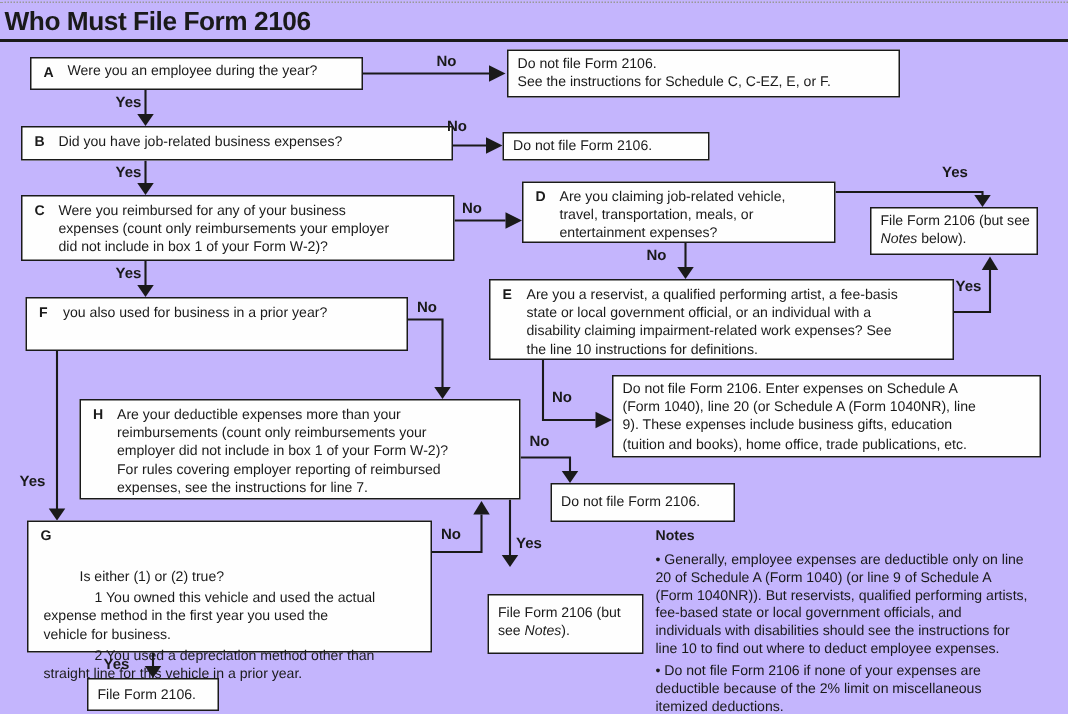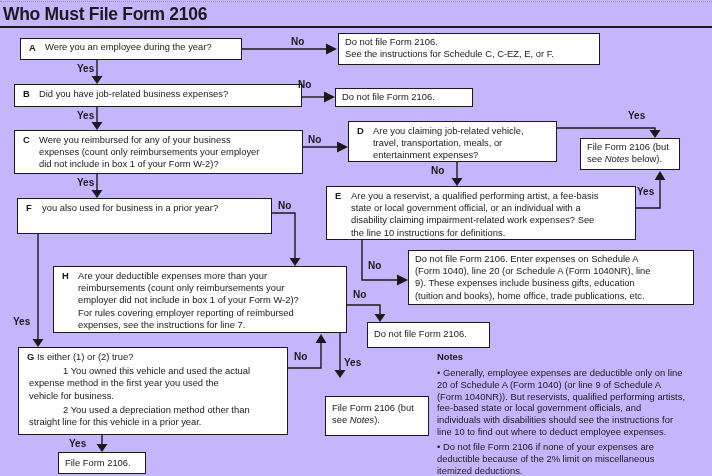--- a/index.html
+++ b/index.html
@@ -20,21 +20,21 @@
   .connectors .ah { fill:#1a1a1a; stroke:none; }
   .qbox,.obox {
     position:absolute; box-sizing:border-box; border:1px solid #1a1a1a;
     background:#fefefe;
   }
   .qbox { padding:3px 3px 2px 24px; }
   .obox { padding:14px 4px 2px 6px; }
   .q-letter { position:absolute; left:8px; top:3px; font-weight:bold; }
   .lines div { white-space:pre; }
   .g-box { padding-left:10px; }
-  .g-lines div:first-child { padding-left:8px; }
+  .g-lines div:first-child { padding-left:24px;margin-top:27px; }
   .g-lines div:nth-child(2), .g-lines div:nth-child(5) { padding-left:34px; margin-top:2px; }
   .pad1 { padding-top:2px; }
   .pad5 { padding-top:5px; }
   .lbl { position:absolute; font-weight:bold; font-size:10px; white-space:pre; }
   .notes { position:absolute; }
   .notes-heading { font-weight:bold; margin-bottom:2px; }
   .note { margin:4px 16px 0 0; line-height:11.7px; }
   i { font-style:italic; }
 </style>
 </head>
@@ -148,21 +148,21 @@
 
   <div class="qbox" style="left:348px;top:121px;width:209px;height:41px">
     <span class="q-letter">D</span>
     <div class="lines">
         <div>Are you claiming job-related vehicle,</div>
         <div>travel, transportation, meals, or</div>
         <div>entertainment expenses?</div>
       </div>
   </div>
 
-  <div class="obox pad1" style="left:580px;top:138px;width:100px;height:32px">
+  <div class="obox pad1" style="left:580px;top:138px;width:112px;height:32px">
     <span>File Form 2106 (but see </span><i>Notes</i><span> below).</span>
   </div>
 
   <div class="qbox" style="left:326px;top:186px;width:310px;height:54px">
     <span class="q-letter">E</span>
     <div class="lines">
         <div>Are you a reservist, a qualified performing artist, a fee-basis</div>
         <div>state or local government official, or an individual with a</div>
         <div>disability claiming impairment-related work expenses? See</div>
         <div>the line 10 instructions for definitions.</div>

